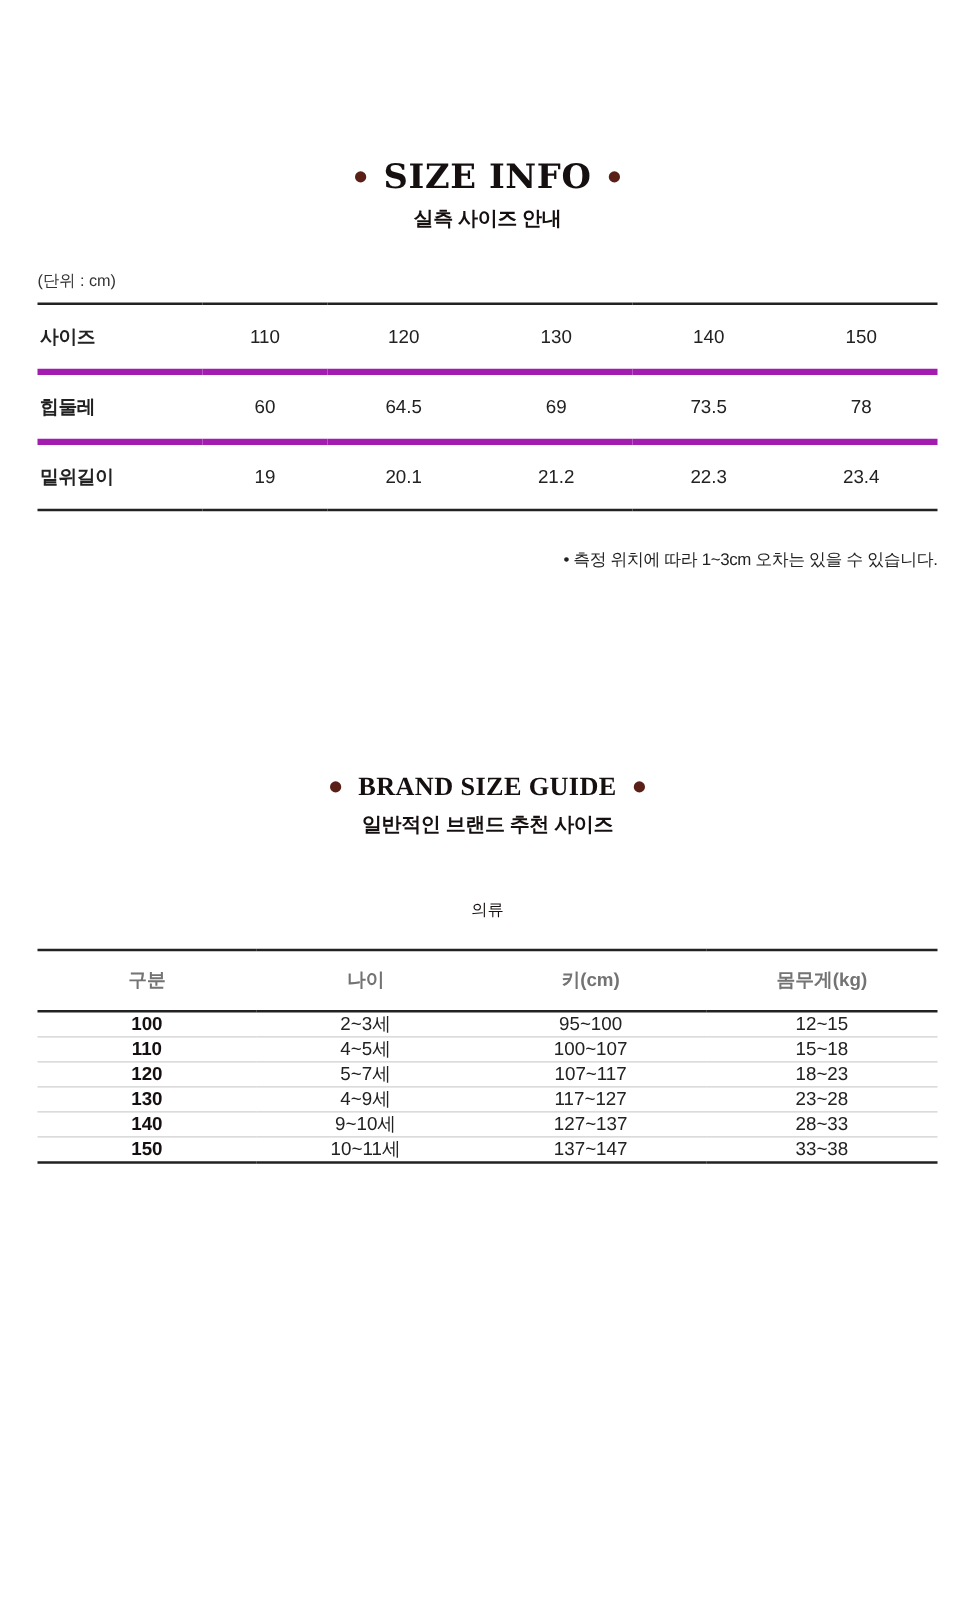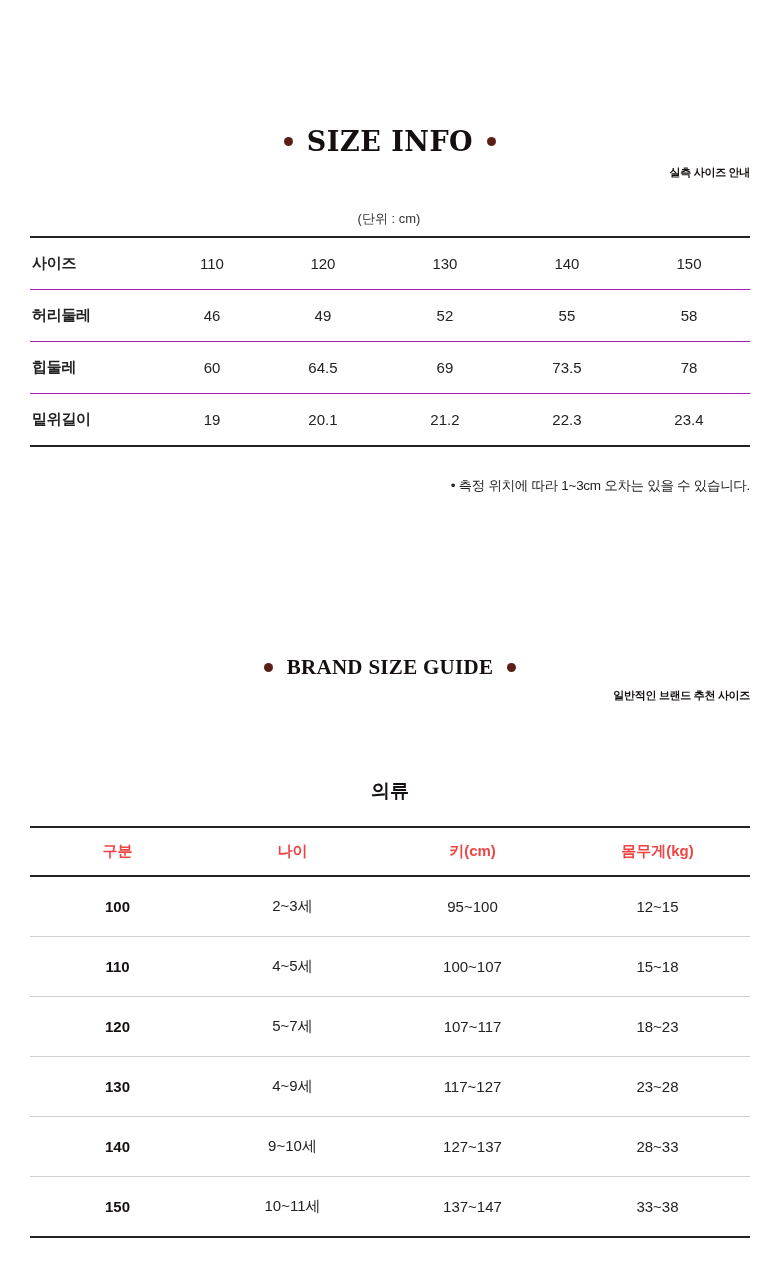--- a/index.html
+++ b/index.html
@@ -45,43 +45,43 @@
   }
   .main-title {
     font-family: "DejaVu Serif", serif;
     font-weight: bold;
     font-size: 27px;
     letter-spacing: 0.5px;
     color: #15100f;
     white-space: nowrap;
   }
   .sub-title {
-    text-align: right;
-    font-size: 11px;
+    text-align: center;
+    font-size: 16px;
     font-weight: bold;
     color: #15100f;
     margin-top: 8px;
     letter-spacing: -0.3px;
   }
 
   .unit-note {
-    text-align: center;
+    text-align: left;
     font-size: 13px;
     color: #333;
     margin-top: 30px;
     padding-right: 2px;
   }
 
   table.size-table {
     width: 100%;
     border-collapse: collapse;
     margin-top: 8px;
   }
   table.size-table tr {
-    border-bottom: 1px solid #a21caf;
+    border-bottom: 5px solid #a21caf;
   }
   table.size-table tr:first-child {
     border-top: 2px solid #222222;
   }
   table.size-table tr:last-child {
     border-bottom: 2px solid #222222;
   }
   table.size-table td {
     padding: 16px 0;
     font-size: 15px;
@@ -113,24 +113,24 @@
   .brand-title {
     font-family: Liberation Serif, serif;
     font-weight: bold;
     font-size: 21px;
     letter-spacing: 0.3px;
     color: #15100f;
     white-space: nowrap;
   }
   .category-title {
     text-align: center;
-    font-size: 19px;
-    font-weight: bold;
-    color: #15100f;
-    margin-top: 75px;
+    font-size: 13px;
+    font-weight: normal;
+    color: #15100f;
+    margin-top: 48px;
   }
 
   table.guide-table {
     width: 720px;
     margin: 22px auto 0 auto;
     border-collapse: collapse;
   }
   table.guide-table tr {
     border-bottom: 1px solid #cfcfcf;
   }
@@ -139,25 +139,25 @@
     border-bottom: 1px solid #7a7a7a;
   }
   table.guide-table tr:last-child {
     border-bottom: 2px solid #222222;
   }
   table.guide-table th {
     font-size: 15px;
     font-weight: bold;
     padding: 14px 0;
     text-align: center;
-    color: #ef4444;
+    color: #737373;
   }
   table.guide-table td {
     font-size: 15px;
-    padding: 20px 0;
+    padding: 0 0;
     text-align: center;
     color: #222;
   }
   table.guide-table td.size-col {
     font-weight: bold;
     color: #15100f;
   }
   .col-size  { width: 175px; }
   .col-age   { width: 175px; }
   .col-h     { width: 185px; }
@@ -182,28 +182,20 @@
 
     <table class="size-table">
       <tbody>
         <tr>
           <td class="row-head">사이즈</td>
           <td>110</td>
           <td>120</td>
           <td>130</td>
           <td>140</td>
           <td>150</td>
-        </tr>
-        <tr>
-          <td class="row-head">허리둘레</td>
-          <td>46</td>
-          <td>49</td>
-          <td>52</td>
-          <td>55</td>
-          <td>58</td>
         </tr>
         <tr>
           <td class="row-head">힙둘레</td>
           <td>60</td>
           <td>64.5</td>
           <td>69</td>
           <td>73.5</td>
           <td>78</td>
         </tr>
         <tr>

